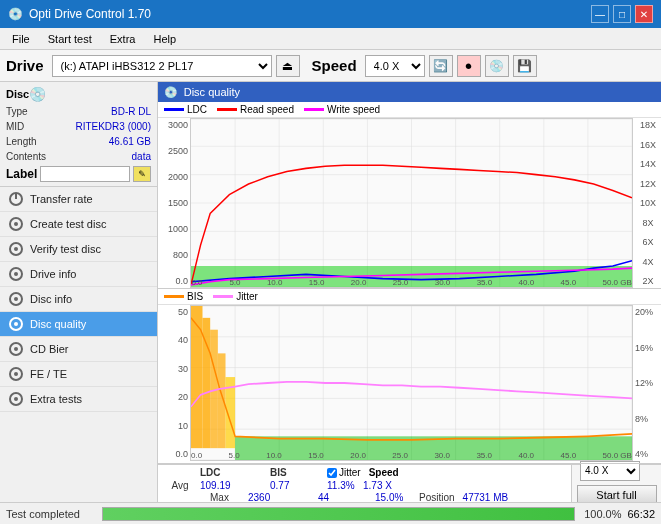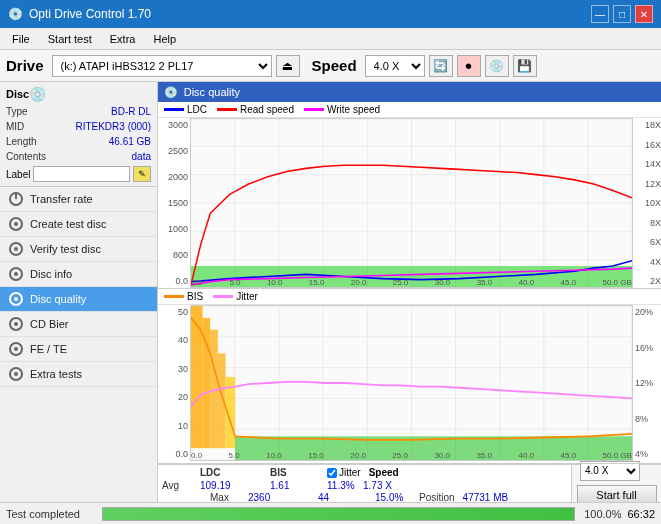--- a/index.html
+++ b/index.html
@@ -142,21 +142,21 @@
       line-height: 15px;
     }
     .info-key { color: #333; }
     .info-val { color: #0000cc; font-weight: 500; }
     .label-row {
       display: flex;
       align-items: center;
       gap: 3px;
       margin-top: 2px;
     }
-    .label-row label { font-size: 10px; }
+    .label-row label { font-size: 12px; font-weight: bold; }
     .label-row input {
       flex: 1;
       height: 16px;
       border: 1px solid #aaa;
       font-size: 10px;
       padding: 0 2px;
     }
     .label-row .edit-btn {
       width: 18px;
       height: 16px;
@@ -421,20 +421,29 @@
         <span>Create test disc</span>
       </div>
       <div class="nav-item">
         <span class="nav-icon">
           <svg width="14" height="14">
               <circle cx="7" cy="7" r="6" fill="none" stroke="#666" stroke-width="2"></circle>
               <circle cx="7" cy="7" r="2" fill="#666"></circle>
             </svg>
         </span>
         <span>Verify test disc</span>
+      </div>
+      <div class="nav-item">
+        <span class="nav-icon">
+          <svg width="14" height="14">
+              <circle cx="7" cy="7" r="6" fill="none" stroke="#666" stroke-width="2"></circle>
+              <circle cx="7" cy="7" r="2" fill="#666"></circle>
+            </svg>
+        </span>
+        <span>Drive info</span>
       </div>
       <div class="nav-item">
         <span class="nav-icon">
           <svg width="14" height="14">
               <circle cx="7" cy="7" r="6" fill="none" stroke="#666" stroke-width="2"></circle>
               <circle cx="7" cy="7" r="2" fill="#666"></circle>
             </svg>
         </span>
         <span>Disc info</span>
       </div>
@@ -555,21 +564,21 @@
             <span>20.0</span>
             <span>25.0</span>
             <span>30.0</span>
             <span>35.0</span>
             <span>40.0</span>
             <span>45.0</span>
             <span>50.0 GB</span>
           </div>
         </div>
 
-        <div style="width:28px; display:flex; flex-direction:column; justify-content:space-between; padding:2px 0; font-size:9px; color:#555; text-align:right; padding-left:2px;">
+        <div style="width:28px; display:flex; flex-direction:column; justify-content:space-between; padding:2px 0; font-size:9px; color:#555; text-align:center; padding-left:2px;">
           <span>18X</span>
           <span>16X</span>
           <span>14X</span>
           <span>12X</span>
           <span>10X</span>
           <span>8X</span>
           <span>6X</span>
           <span>4X</span>
           <span>2X</span>
         </div>
@@ -666,23 +675,23 @@
           <div style="display:flex; gap:8px;">
             <label style="display:flex; align-items:center; gap:2px;">
               <input type="checkbox" checked="" style="width: 10px; height: 10px;">
               <span style="font-weight:normal;">Jitter</span>
             </label>
             <span>Speed</span>
           </div>
         </div>
 
         <div class="stat-line" style="display:grid; grid-template-columns:36px 68px 55px 1fr; font-size:10px; margin-bottom:1px;">
-          <span style="color:#333;">Avg</span>
+          <span style="color:#333;text-align:center;">Avg</span>
           <span style="color:#0000cc;">109.19</span>
-          <span style="color:#0000cc;">1.61</span>
+          <span style="color:#0000cc;">0.77</span>
           <div style="display:flex; ">
             <span style="color:#0000cc; min-width:36px;">11.3%</span>
             <span style="color:#0000cc; min-width:36px;">1.73 X</span>
           </div>
         </div>
 
         <div class="stat-line" style="display:grid; grid-template-columns:36px 68px 55px 1fr; font-size:10px; margin-bottom:16px;padding-left:48px;">
           <span style="color:#333;">Max</span>
           <span style="color:#0000cc;">2360</span>
           <span style="color:#0000cc;">44</span>

